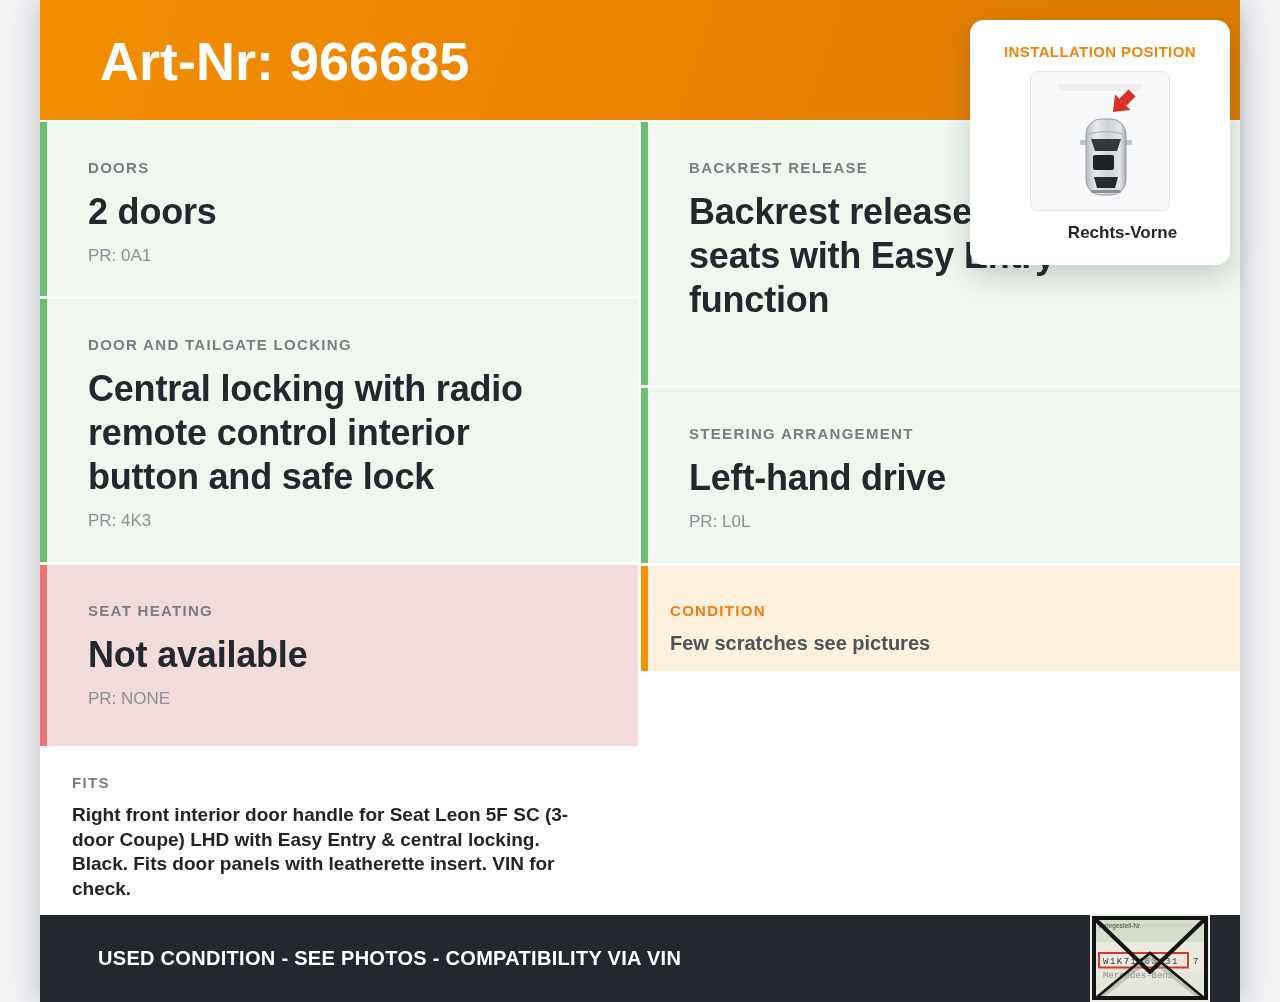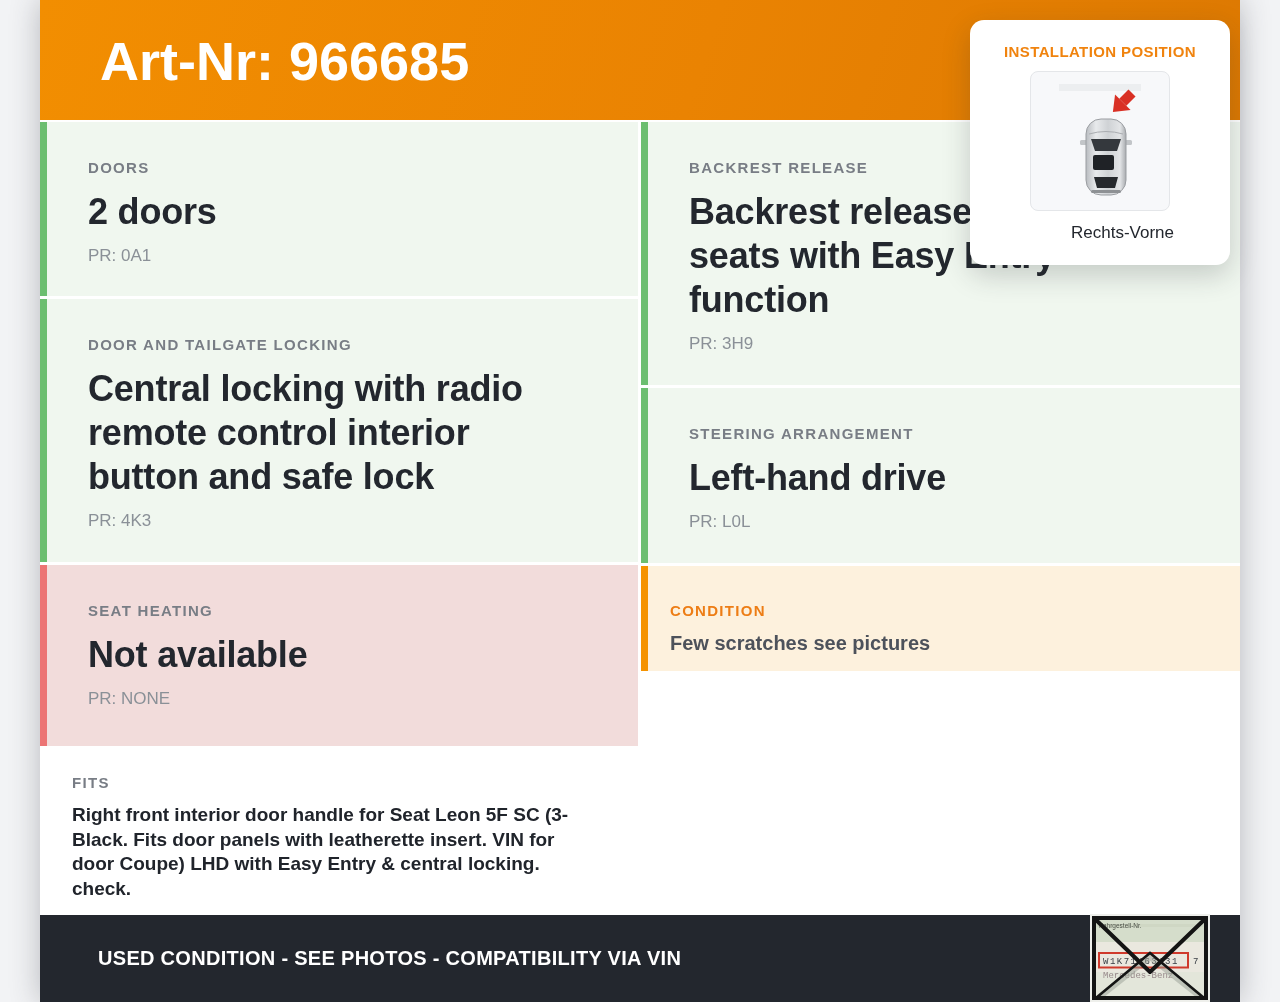--- a/index.html
+++ b/index.html
@@ -53,21 +53,21 @@
     background:#ffffff;border-radius:14px;z-index:5;
     box-shadow:0 10px 28px rgba(40,45,52,.22);
     text-align:center;box-sizing:border-box;padding-top:23px;
   }
   .inst-title{font-size:15px;font-weight:700;color:#f0830e;letter-spacing:.4px;}
   .inst-imgbox{
     width:138px;height:138px;margin:11px auto 0;
     background:#f7f8fa;border:1px solid #e4e6e9;border-radius:8px;
     position:relative;overflow:hidden;
   }
-  .inst-caption{margin-top:12px;font-size:17px;font-weight:400;color:#23272e;margin-left:45px;}
+  .inst-caption{margin-top:12px;font-size:17px;font-weight:700;color:#23272e;margin-left:45px;}
   
   .footer{
     position:absolute;left:0;top:915px;width:100%;height:87px;
     background:#23272e;display:flex;align-items:center;
     box-sizing:border-box;padding-left:58px;
   }
   .footer-text{color:#ffffff;font-size:20px;font-weight:700;letter-spacing:.3px;white-space:nowrap;}
   
   .vin-doc{
     position:absolute;left:1050px;top:914px;width:116px;height:84px;
@@ -102,34 +102,33 @@
       <section class="card red ch-181">
         <div class="card-label">SEAT HEATING</div>
         <div class="card-title">Not available</div>
         <div class="card-pr">PR: NONE</div>
       </section>
 
       <section class="card plain ch-163">
         <div class="card-label">FITS</div>
         <div class="fits-body">
           <div>Right front interior door handle for Seat Leon 5F SC (3-</div>
+          <div>door Coupe) LHD with Easy Entry &amp; central locking.</div>
           <div>Black. Fits door panels with leatherette insert. VIN for</div>
-          <div>door Coupe) LHD with Easy Entry &amp; central locking.</div>
           <div>check.</div>
         </div>
       </section>
 
     </div>
 
     <div class="col col-right">
 
       <section class="card green ch-263">
         <div class="card-label">BACKREST RELEASE</div>
         <div class="card-title">Backrest release front seats with Easy Entry function</div>
-        <div class="card-pr">PR: 3H9</div>
       </section>
 
       <section class="card green ch-175">
         <div class="card-label">STEERING ARRANGEMENT</div>
         <div class="card-title">Left-hand drive</div>
         <div class="card-pr">PR: L0L</div>
       </section>
 
       <section class="card cream ch-105">
         <div class="card-label cond-label">CONDITION</div>

